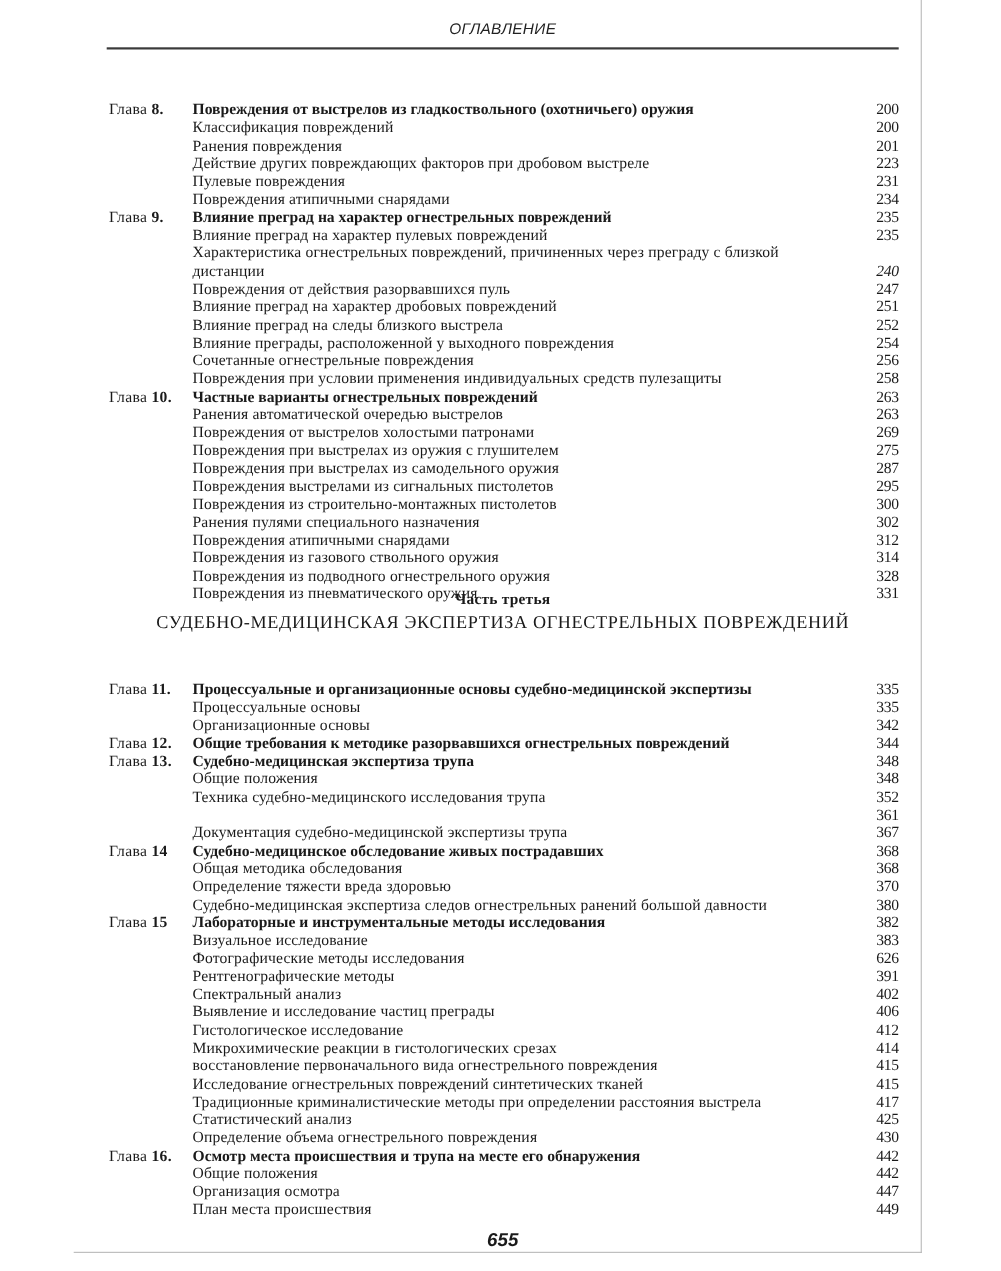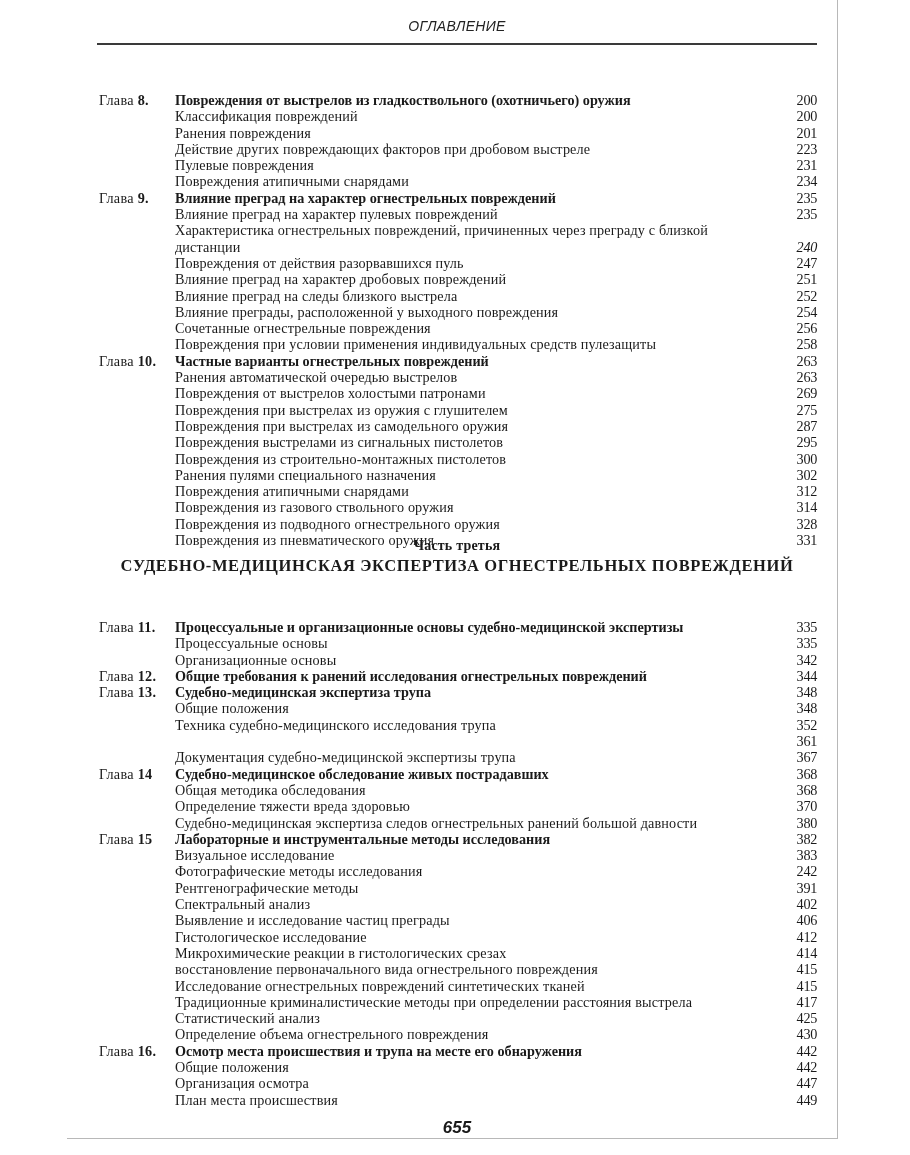--- a/index.html
+++ b/index.html
@@ -20,21 +20,21 @@
   .row.chapter .title { font-weight: bold; letter-spacing: 0; }
   .row .page { position: absolute; right: 0; top: 0; letter-spacing: -0.3px; }
   .row.chapter .label { font-weight: normal; }
   .row.chapter .label b { font-weight: bold; }
   .row.wrap { height: 32.6px; }
   .row.wrap .title { white-space: normal; width: 590px; line-height: 16.3px; }
   .row.wrap .page { top: 16.3px; font-style: italic; }
   .part-label { position: absolute; left: 97px; width: 720px; top: 538px; text-align: center;
                 font-weight: bold; font-size: 14px; letter-spacing: 0.2px; }
   .part-title { position: absolute; left: 97px; width: 720px; top: 556px; text-align: center;
-                font-weight: bold; font-size: 16.5px; letter-spacing: 0.6px; }
+                font-weight: normal; font-size: 16.5px; letter-spacing: 0.6px; }
   .folio { position: absolute; left: 97px; width: 720px; top: 1118px; text-align: center;
            font-family: "Liberation Sans", "DejaVu Sans", sans-serif; font-style: italic; font-weight: bold;
            font-size: 17px; }
 </style>
 </head>
 <body>
 
 <div class="page-border-right"></div>
 <div class="page-border-bottom"></div>
 
@@ -167,21 +167,21 @@
     <div class="row">
       <span class="title">Процессуальные основы</span>
       <span class="page">335</span>
     </div>
     <div class="row">
       <span class="title">Организационные основы</span>
       <span class="page">342</span>
     </div>
     <div class="row chapter">
       <span class="label"><span>Глава</span> <b>12.</b></span>
-      <span class="title">Общие требования к ранений исследования огнестрельных повреждений</span>
+      <span class="title">Общие требования к методике разорвавшихся огнестрельных повреждений</span>
       <span class="page">344</span>
     </div>
     <div class="row chapter">
       <span class="label"><span>Глава</span> <b>13.</b></span>
       <span class="title">Судебно-медицинская экспертиза трупа</span>
       <span class="page">348</span>
     </div>
     <div class="row">
       <span class="title">Общие положения</span>
       <span class="page">348</span>
@@ -218,21 +218,21 @@
       <span class="label"><span>Глава</span> <b>15</b></span>
       <span class="title">Лабораторные и инструментальные методы исследования</span>
       <span class="page">382</span>
     </div>
     <div class="row">
       <span class="title">Визуальное исследование</span>
       <span class="page">383</span>
     </div>
     <div class="row">
       <span class="title">Фотографические методы исследования</span>
-      <span class="page">242</span>
+      <span class="page">626</span>
     </div>
     <div class="row">
       <span class="title">Рентгенографические методы</span>
       <span class="page">391</span>
     </div>
     <div class="row">
       <span class="title">Спектральный анализ</span>
       <span class="page">402</span>
     </div>
     <div class="row">

